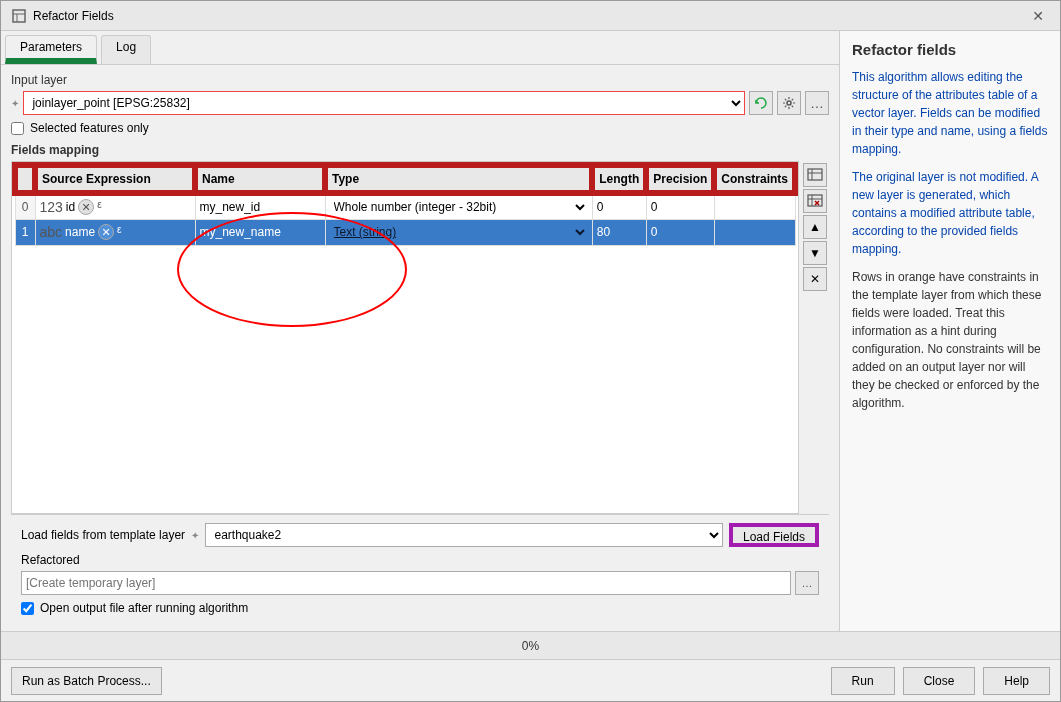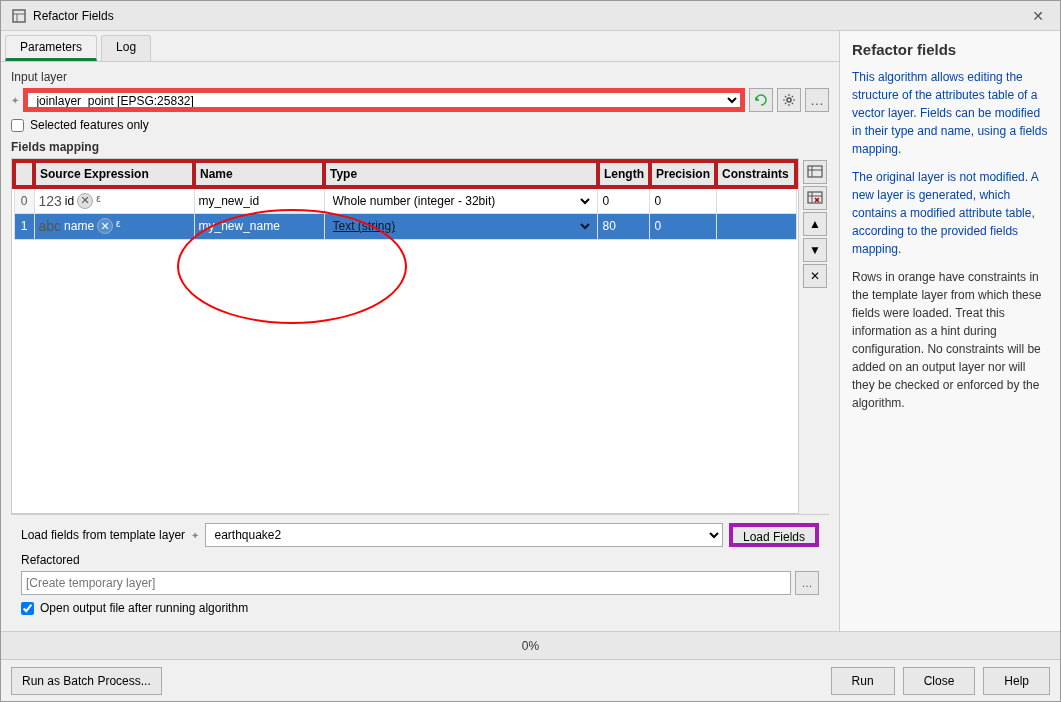--- a/index.html
+++ b/index.html
@@ -82,21 +82,21 @@
       border: 1px solid #ccc;
       border-bottom: none;
       background: #e8e8e8;
       cursor: pointer;
       font-size: 12px;
       margin-left: 4px;
       border-radius: 3px 3px 0 0;
     }
     .tab.active {
       background: #f0f0f0;
-      border-bottom: 3px solid #15803d;
+      border-bottom: 6px solid #15803d;
       font-weight: normal;
     }
 
     .panel-body {
       padding: 8px 10px;
       flex: 1;
       display: flex;
       flex-direction: column;
     }
 
@@ -155,21 +155,21 @@
       position: relative;
     }
 
     .fields-table {
       width: 100%;
       border-collapse: collapse;
       font-size: 12px;
     }
     .fields-table th {
       background: #e8e8e8;
-      border: 4px solid #b91c1c;
+      border: 6px solid #b91c1c;
       padding: 4px 4px;
       text-align: left;
       font-weight: bold;
     }
     .fields-table td {
       border: 1px solid #ddd;
       padding: 2px 4px;
       height: 26px;
     }
     .fields-table tr.selected td {
@@ -434,21 +434,21 @@
       <div class="tabs">
         <div class="tab active">Parameters</div>
         <div class="tab">Log</div>
       </div>
 
       <div class="panel-body">
 
         <div class="section-label">Input layer</div>
         <div class="input-row">
           <span style="font-size:10px;color:#888;">✦</span>
-          <select style="flex:1;height:24px;border:5px solid #ef4444;background:white;font-size:12px;padding:0 4px;">
+          <select style="flex:1;height:24px;border:1px solid #ef4444;background:white;font-size:12px;padding:0 4px;">
             <option>joinlayer_point [EPSG:25832]</option>
           </select>
           <div class="icon-btn">
             <svg width="14" height="14" viewBox="0 0 14 14" fill="none" stroke="#22aa44" stroke-width="1.5">
               <path d="M2 7 A5 5 0 1 1 7 12"></path>
               <polyline points="2,4 2,7 5,7" fill="#22aa44" stroke="#22aa44"></polyline>
             </svg>
           </div>
           <div class="icon-btn">
             <svg width="14" height="14" viewBox="0 0 14 14" fill="none" stroke="#555" stroke-width="1.5">

